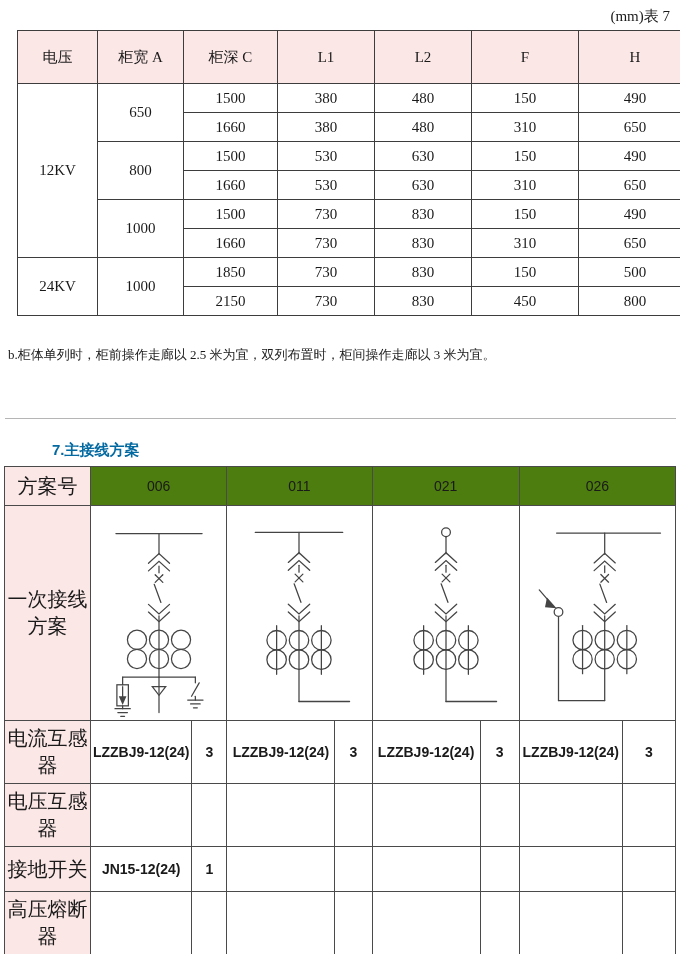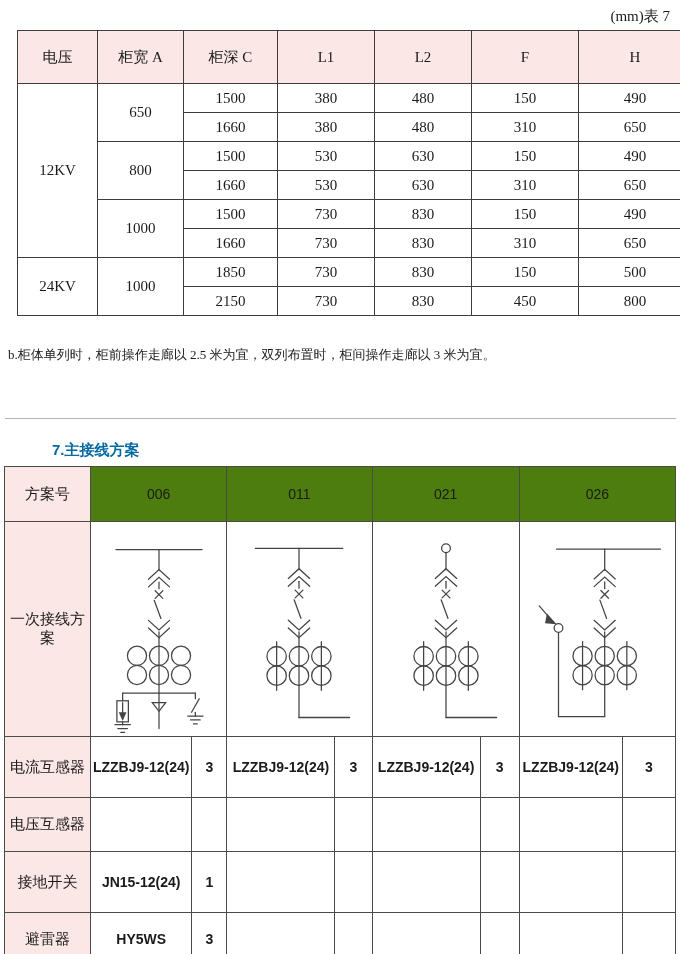--- a/index.html
+++ b/index.html
@@ -26,22 +26,22 @@
   .section-title{
     margin:22px 0 6px 52px;font-size:15px;font-weight:bold;
     color:#0369a1;font-family:"Liberation Sans", sans-serif;
   }
   
   .scheme-table{margin-left:4px;width:672px;}
   .scheme-table th,.scheme-table td{
     border:1px solid #4a4a4a;text-align:center;vertical-align:middle;padding:0;
   }
   .scheme-table .rlabel{
-    background:#fbe7e6;font-size:15px;font-weight:normal;
-    font-family:"Liberation Serif", serif;padding:12px 2px;
+    background:#fbe7e6;font-size:20px;font-weight:normal;
+    font-family:"Liberation Serif", serif;padding:4px 2px;
   }
   .scheme-table thead th{height:30px;}
   .scheme-table thead .scheme-name{
     font-family:"Liberation Sans", sans-serif;font-size:14px;font-weight:500;background:#4d7c0f;
   }
   .diagram-cell{height:214px;background:#fff;}
   .diagram-cell svg{display:block;margin:0 auto;}
   .model-cell,.qty-cell{
     font-family:"Liberation Sans", sans-serif;font-size:14px;font-weight:600;
     background:#fff;line-height:1.35;padding:2px 4px;
@@ -335,20 +335,31 @@
       <td class="rlabel">接地开关</td>
       <td class="model-cell">JN15-12(24)</td>
       <td class="qty-cell">1</td>
       <td class="model-cell"></td>
       <td class="qty-cell"></td>
       <td class="model-cell"></td>
       <td class="qty-cell"></td>
       <td class="model-cell"></td>
       <td class="qty-cell"></td>
     </tr>
+    <tr class="row-fuse">
+      <td class="rlabel">高压熔断器</td>
+      <td class="model-cell"></td>
+      <td class="qty-cell"></td>
+      <td class="model-cell"></td>
+      <td class="qty-cell"></td>
+      <td class="model-cell"></td>
+      <td class="qty-cell"></td>
+      <td class="model-cell"></td>
+      <td class="qty-cell"></td>
+    </tr>
     <tr class="row-arr">
       <td class="rlabel">避雷器</td>
       <td class="model-cell">HY5WS</td>
       <td class="qty-cell">3</td>
       <td class="model-cell"></td>
       <td class="qty-cell"></td>
       <td class="model-cell"></td>
       <td class="qty-cell"></td>
       <td class="model-cell"></td>
       <td class="qty-cell"></td>

